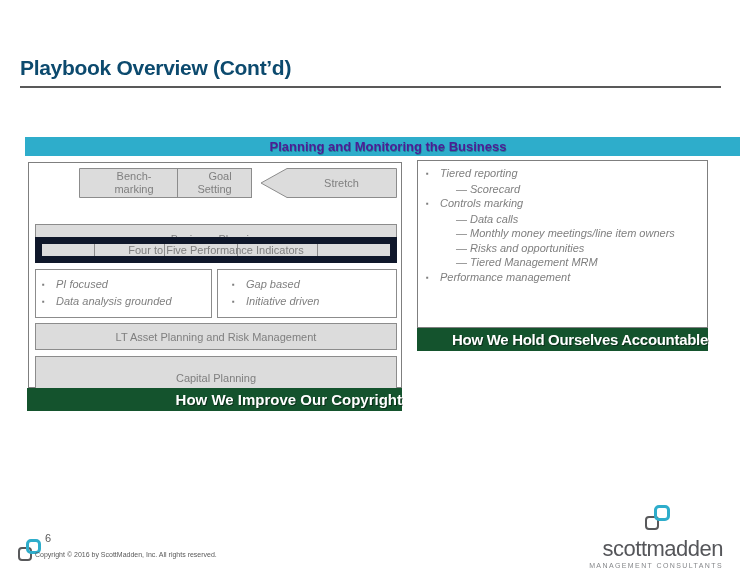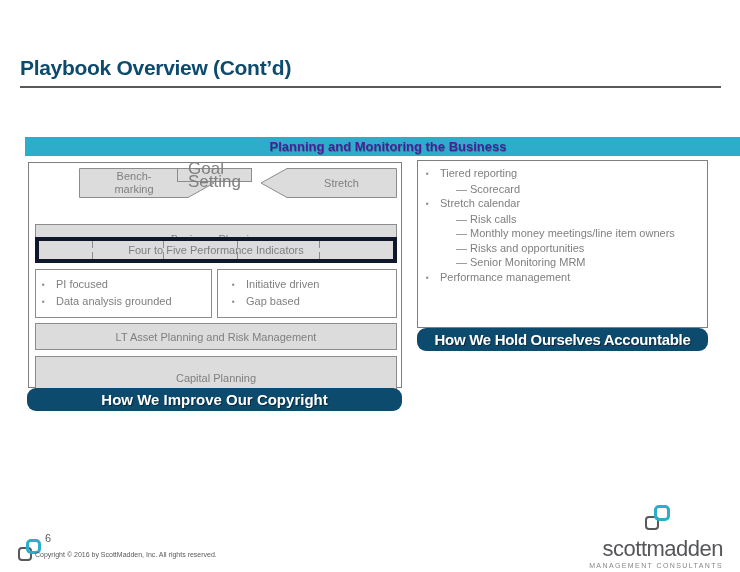--- a/index.html
+++ b/index.html
@@ -26,53 +26,53 @@
     border:1px solid #7F7F7F; background:#fff;
   }
   .shape-row { position:absolute; left:0; top:5px; width:100%; height:30px; }
   .arrow-wrap { position:absolute; height:30px; }
   .arrow-wrap svg { position:absolute; left:0; top:0; }
   .arrow-label {
     position:absolute; top:0; height:100%; display:flex; align-items:center; justify-content:center;
     font-size:11px; color:#7F7F7F; white-space:pre-line; text-align:center; line-height:13px; width:100%;
   }
   .goal-box {
-    position:absolute; left:148px; top:0; width:75px; height:14px;
+    position:absolute; left:148px; top:0; width:75px; height:30px;
     background:#DCDCDC; border:1px solid #8C8C8C;
     display:flex; align-items:center; justify-content:center;
-    font-size:17px; color:#7F7F7F; white-space:pre-line; text-align:left; line-height:13px;
+    font-size:11px; color:#7F7F7F; white-space:pre-line; text-align:right; line-height:13px;
   }
   .gray-box {
     position:absolute; left:6px; width:362px;
     background:#DCDCDC; border:1px solid #8C8C8C;
     display:flex; align-items:center; justify-content:center;
     font-size:11px; color:#7F7F7F; text-align:center;
   }
   .indicators { position:absolute; left:6px; top:74px; width:362px; height:26px;
-    background:#DCDCDC; border:4px solid #0f172a; }
+    background:#DCDCDC; border:7px solid #0f172a; }
   .indicators .label {
     position:absolute; inset:0; display:flex; align-items:center; justify-content:center;
     font-size:11px; color:#7F7F7F; z-index:2;
   }
   .tick { position:absolute; width:1px; height:7px; background:#8C8C8C; z-index:1; }
   .tick.top { top:0; } .tick.bot { bottom:0; }
   .white-box {
     position:absolute; top:106px; height:49px; background:#ffffff; border:1px solid #8C8C8C;
     padding:6px 6px 0 6px;
   }
   .pi-box { left:6px; width:177px; }
   .gap-box { left:188px; width:180px; padding-left:14px; }
-  .li { font-size:11px; color:#7F7F7F; line-height:17px; white-space:nowrap; }
+  .li { font-size:11px; color:#7F7F7F; line-height:17px; white-space:nowrap;font-style:italic; }
   .li .bullet { display:inline-block; }
   .li.lvl1 .bullet { width:14px; font-size:8px; vertical-align:1px; }
   .li.lvl2 { padding-left:30px; }
   .li.lvl2 .bullet { margin-right:3px; width:auto; font-size:11px; vertical-align:0; }
   .dark-bar {
-    position:absolute; background:#0c4a6e; color:#ffffff; font-weight:bold;
-    text-align:center; text-shadow:1px 1px 0 rgba(0,0,0,0.45);border-radius:9px;
+    position:absolute; background:#14532d; color:#ffffff; font-weight:bold;
+    text-align:right; text-shadow:1px 1px 0 rgba(0,0,0,0.45);
   }
   .improve-bar { left:27px; top:388px; width:375px; height:23px; font-size:15px; line-height:23px; }
   .accountable-bar { left:417px; top:328px; width:291px; height:23px; font-size:15px; line-height:23px; letter-spacing:-0.3px; }
   
   .right-panel {
     position:absolute; left:417px; top:160px; width:291px; height:168px;
     border:1px solid #7F7F7F; background:#fff; padding:5px 2px 0 8px;
   }
   .right-panel .li { line-height:14.5px; }
   
@@ -129,39 +129,39 @@
       <div class="tick bot" style="left:56%;"></div>
       <div class="tick bot" style="left:79%;"></div>
       <div class="label">Four to Five Performance Indicators</div>
     </div>
 
     <div class="white-box pi-box">
         <div class="li lvl1"><span class="bullet">▪</span><span>PI focused</span></div>
         <div class="li lvl1"><span class="bullet">▪</span><span>Data analysis grounded</span></div>
       </div>
     <div class="white-box gap-box">
+        <div class="li lvl1"><span class="bullet">▪</span><span>Gap based</span></div>
         <div class="li lvl1"><span class="bullet">▪</span><span>Initiative driven</span></div>
-        <div class="li lvl1"><span class="bullet">▪</span><span>Gap based</span></div>
       </div>
 
     <div class="gray-box" style="top:160px; height:27px;">LT Asset Planning and Risk Management</div>
     <div class="gray-box" style="top:193px; height:44px;">Capital Planning</div>
   </div>
 
   <div class="dark-bar improve-bar">How We Improve Our Copyright</div>
 
   <div class="right-panel">
     <div>
         <div class="li lvl1"><span class="bullet">▪</span><span>Tiered reporting</span></div>
         <div class="li lvl2"><span class="bullet">—</span><span>Scorecard</span></div>
-        <div class="li lvl1"><span class="bullet">▪</span><span>Stretch calendar</span></div>
-        <div class="li lvl2"><span class="bullet">—</span><span>Risk calls</span></div>
+        <div class="li lvl1"><span class="bullet">▪</span><span>Controls marking</span></div>
+        <div class="li lvl2"><span class="bullet">—</span><span>Data calls</span></div>
         <div class="li lvl2"><span class="bullet">—</span><span>Monthly money meetings/line item owners</span></div>
         <div class="li lvl2"><span class="bullet">—</span><span>Risks and opportunities</span></div>
-        <div class="li lvl2"><span class="bullet">—</span><span>Senior Monitoring MRM</span></div>
+        <div class="li lvl2"><span class="bullet">—</span><span>Tiered Management MRM</span></div>
       </div>
     <div>
         <div class="li lvl1"><span class="bullet">▪</span><span>Performance management</span></div>
       </div>
   </div>
 
   <div class="dark-bar accountable-bar">How We Hold Ourselves Accountable</div>
 
   <div class="logo-mark" style="left:18px; top:539px; width:26px; height:24px;">
     <div class="logo-sq gray" style="left:0; top:8px; width:14px; height:14px;"></div>

